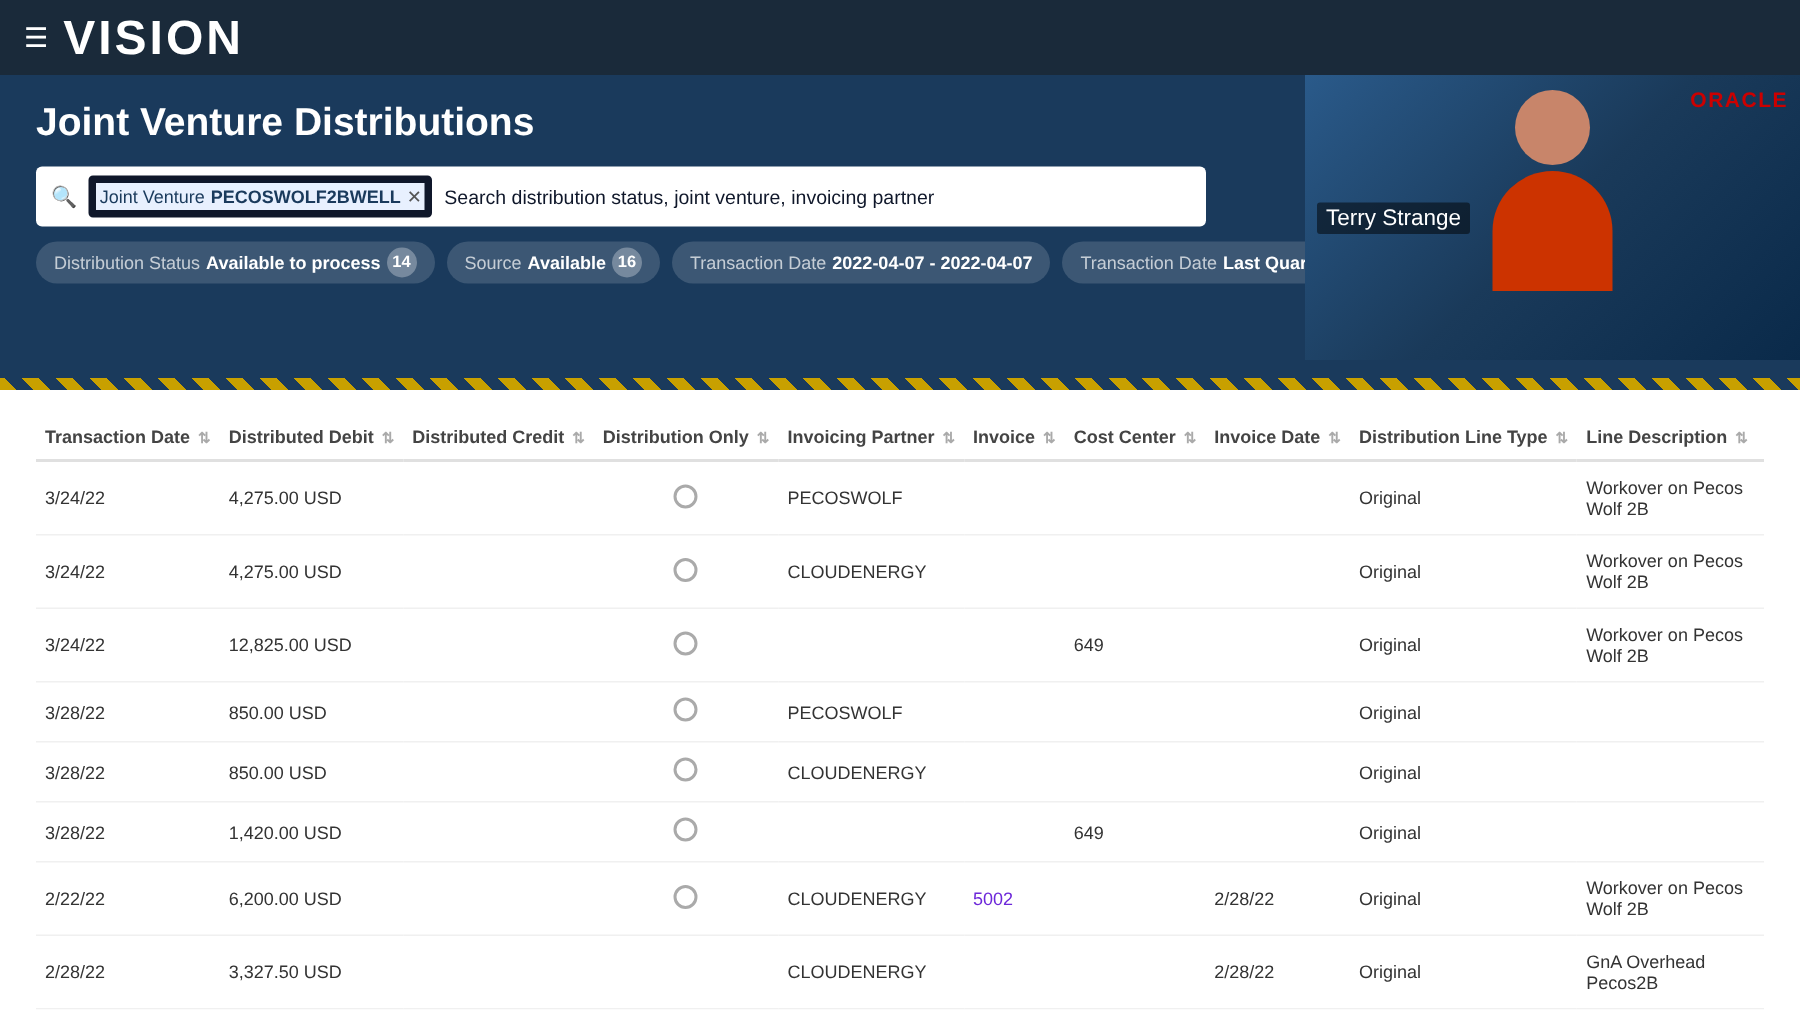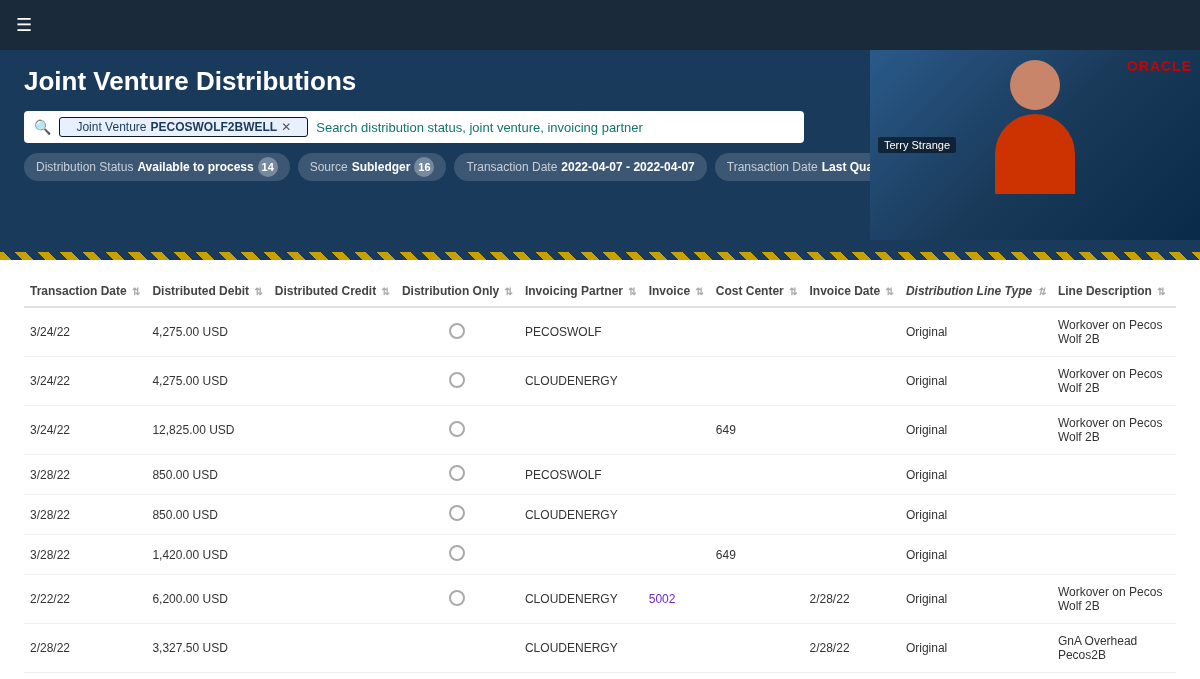--- a/index.html
+++ b/index.html
@@ -48,33 +48,33 @@
       border-radius: 4px;
       display: flex;
       align-items: center;
       padding: 6px 10px;
       margin-bottom: 10px;
       max-width: 780px;
     }
     .search-icon { color: #555; margin-right: 8px; font-size: 14px; }
     .search-tag {
       background: #e8f0fe;
-      border: 1px solid #0f172a;
+      border: 5px solid #0f172a;
       border-radius: 3px;
-      padding: 2px 16px;
+      padding: 2px 2px;
       font-size: 12px;
       color: #1a3a5c;
       display: flex;
       align-items: center;
       gap: 4px;
       margin-right: 8px;
       white-space: nowrap;
     }
     .search-tag .close-btn { cursor: pointer; color: #555; font-size: 12px; }
-    .search-placeholder { color: #0f766e; font-size: 13px; }
+    .search-placeholder { color: #0f172a; font-size: 13px; }
 
     
     .filter-chips {
       display: flex;
       gap: 8px;
       flex-wrap: wrap;
       padding-bottom: 14px;
     }
     .chip {
       background: rgba(255,255,255,0.15);
@@ -111,21 +111,21 @@
       width: 100%;
       height: 100%;
       background: linear-gradient(135deg, #2a5a8a 0%, #1a3a5a 50%, #0a2a4a 100%);
       display: flex;
       align-items: center;
       padding: 8px;
     }
     .presenter-label {
       background: rgba(0,0,0,0.5);
       color: white;
-      font-size: 11px;
+      font-size: 15px;
       padding: 2px 6px;
       border-radius: 2px;
     }
     .oracle-logo {
       position: absolute;
       top: 8px; right: 8px;
       color: #cc0000;
       font-size: 14px;
       font-weight: bold;
       letter-spacing: 1px;
@@ -207,34 +207,35 @@
     }
     .link-text { color: #6d28d9; text-decoration: none; cursor: pointer; margin-top: 34px; }
     .col-date { width: 72px; }
     .col-debit { width: 105px; }
     .col-credit { width: 80px; }
     .col-distonly { width: 70px; }
     .col-partner { width: 95px; }
     .col-invoice { width: 55px; }
     .col-cost { width: 55px; margin-left: 34px; }
     .col-invdate { width: 65px; }
-    .col-linetype { width: 100px; font-style: italic; }
+    .col-linetype { width: 100px; }
     .col-desc { width: auto; }
 
     
     .table-wrapper {
       overflow-y: auto;
       max-height: 420px;
     }
   </style>
 </head>
 <body>
 
 <div class="header">
   <span class="header-menu">☰</span>
+  <span class="header-logo">VISION</span>
 </div>
 
 <div class="banner-area">
 
   <div class="video-area">
     <div class="video-placeholder">
       <span class="oracle-logo">ORACLE</span>
 
       <div style="position:absolute;top:10px;left:50%;transform:translateX(-50%);text-align:center;">
         <div class="person-head"></div>
@@ -257,21 +258,21 @@
   </div>
 
   <div class="filter-chips">
     <div class="chip">
       <span class="chip-label">Distribution Status</span>
       <span class="chip-value">Available to process</span>
       <span class="chip-count">14</span>
     </div>
     <div class="chip">
       <span class="chip-label">Source</span>
-      <span class="chip-value">Subledger</span>
+      <span class="chip-value">Available</span>
       <span class="chip-count">16</span>
     </div>
     <div class="chip">
       <span class="chip-label">Transaction Date</span>
       <span class="chip-value">2022-04-07 - 2022-04-07</span>
     </div>
     <div class="chip">
       <span class="chip-label">Transaction Date</span>
       <span class="chip-value">Last Quarter</span>
       <span class="chip-count">23</span>

